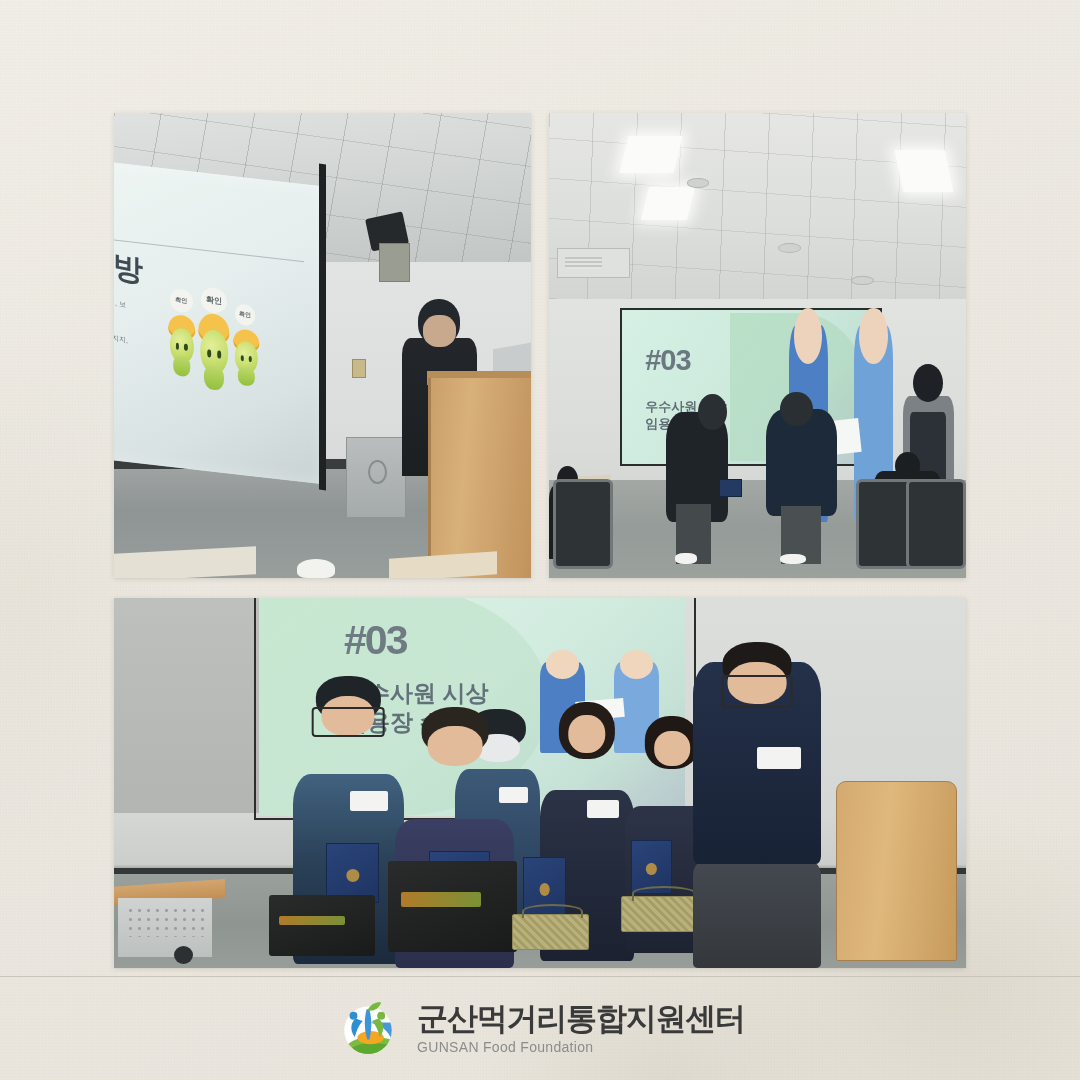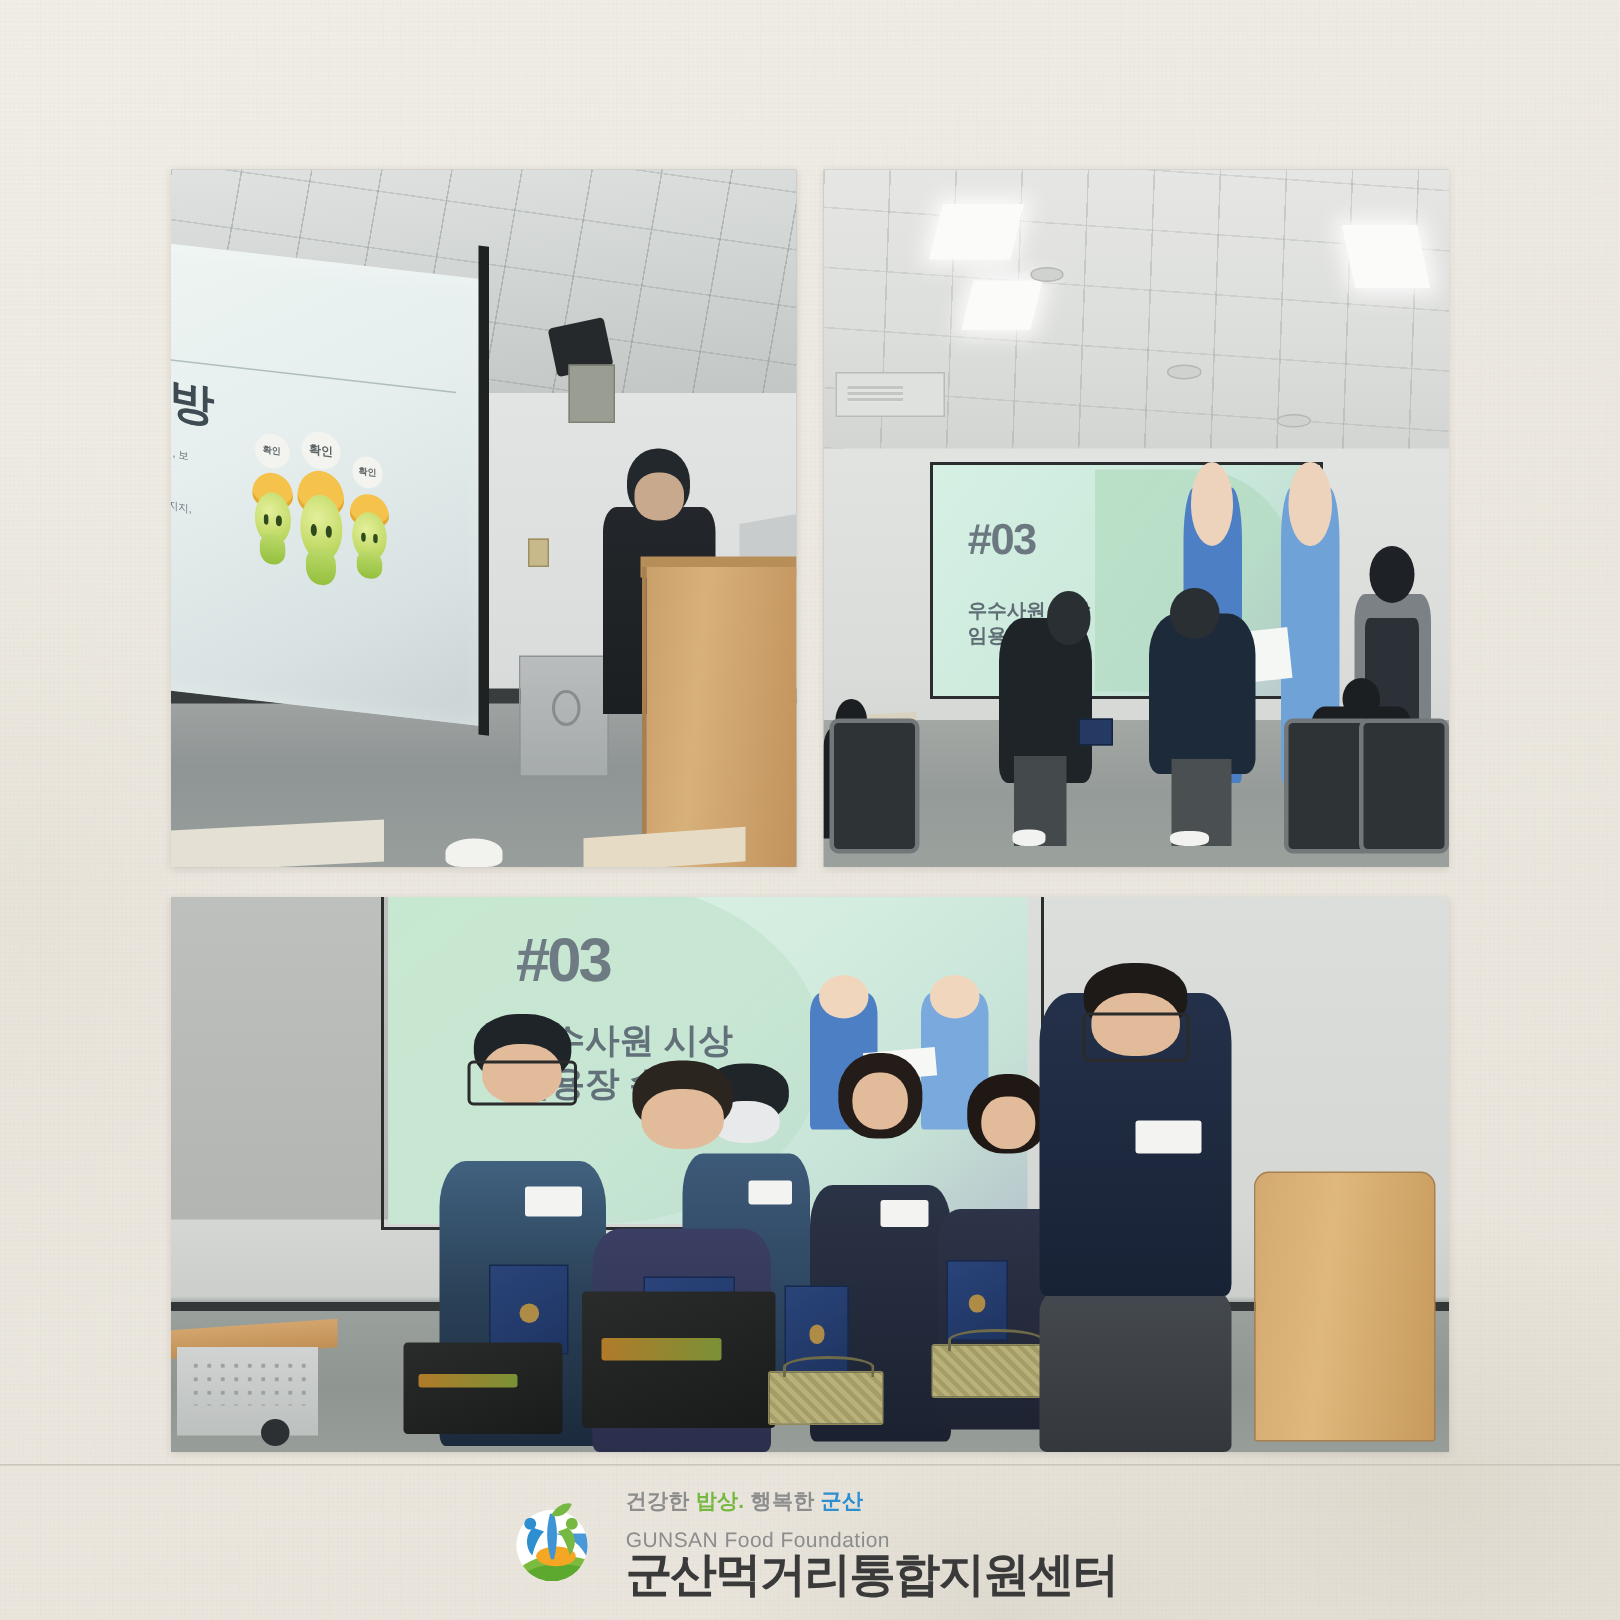--- a/index.html
+++ b/index.html
@@ -453,18 +453,17 @@
         <circle cx="28" cy="30" r="6" fill="#2d8fd0"></circle>
 
         <path d="M66 34 C 74 40, 76 52, 68 62 C 65 52, 62 44, 56 38 Z" fill="#77b843"></path>
         <circle cx="70" cy="30" r="6" fill="#77b843"></circle>
 
         <path d="M48 20 C 44 34, 44 50, 49 66 L52 66 C 56 50, 56 34, 52 20 Z" fill="#3f94d6"></path>
         <path d="M50 20 C 56 10, 66 8, 70 10 C 66 20, 58 24, 50 22 Z" fill="#77b843"></path>
       </svg>
     </div>
     <div id="logo-text">
-      <div id="tagline"><span>건강한 </span><span class="g">밥상.</span><span> 행복한 </span><span class="b">군산</span></div>
+      <div id="org-name">군산먹거리통합지원센터</div>
       <div id="org-en">GUNSAN Food Foundation</div>
-      <div id="org-name">군산먹거리통합지원센터</div>
     </div>
   </div>
 </div>
 
 </body></html>

